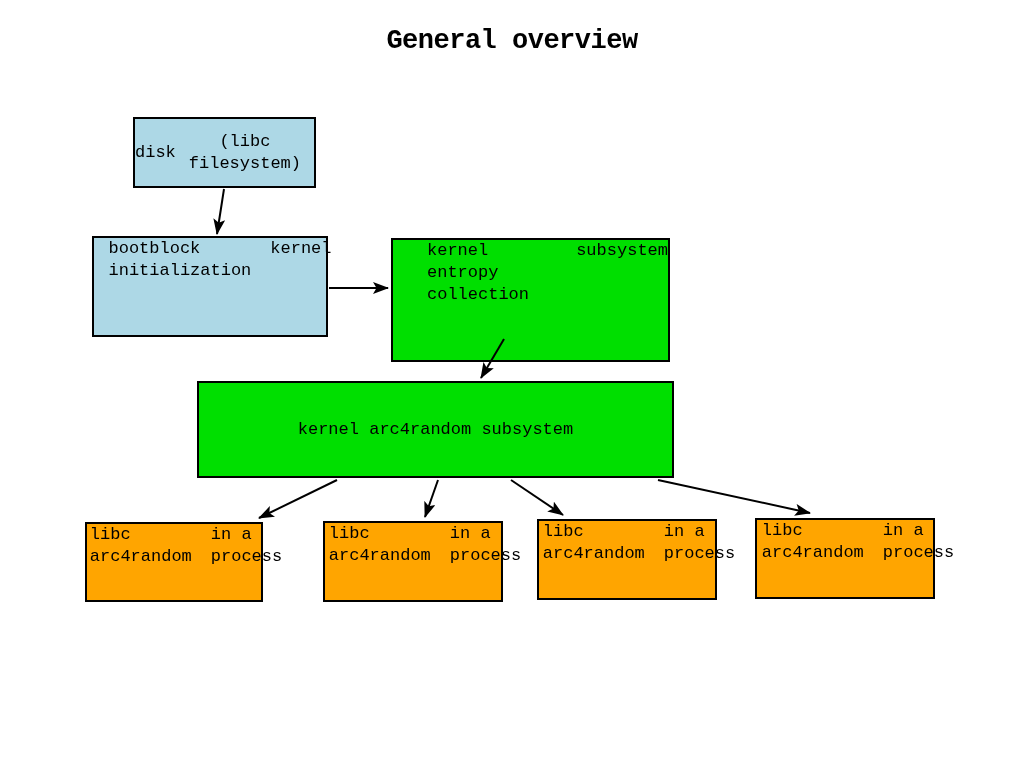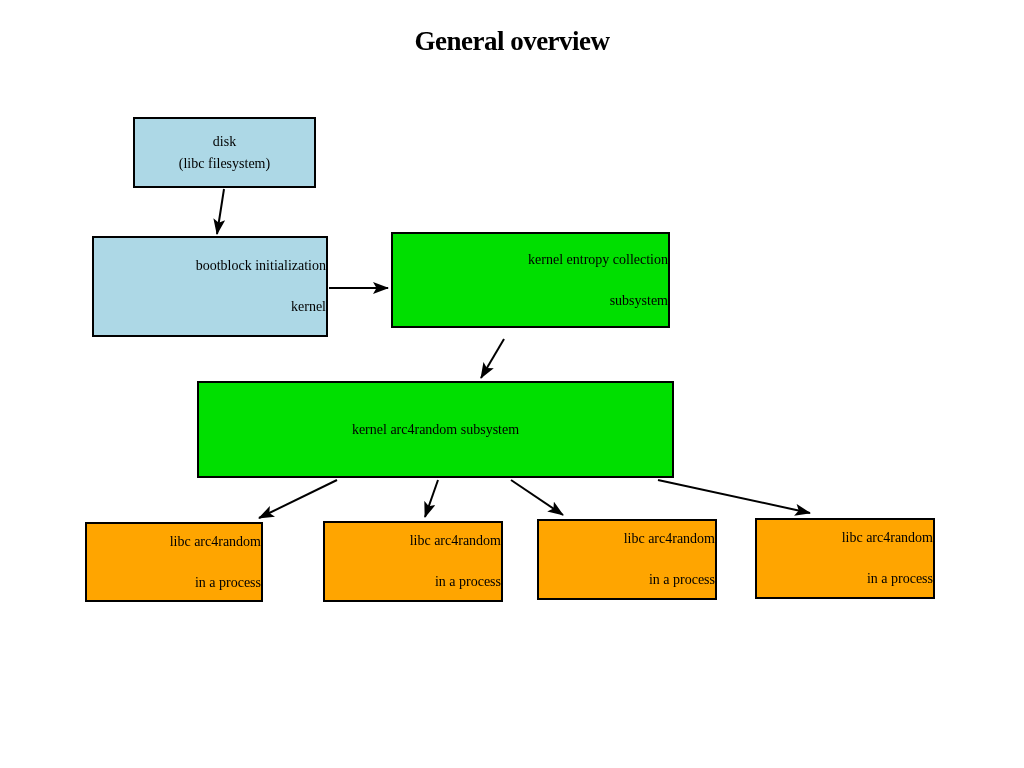--- a/index.html
+++ b/index.html
@@ -5,54 +5,54 @@
   html, body {
     margin: 0;
     padding: 0;
     background: #ffffff;
   }
   #canvas {
     position: relative;
     width: 1024px;
     height: 768px;
     background: var(--background, #ffffff);
-    font-family: Liberation Serif, serif;
+    font-family: Liberation Mono, monospace;
     color: #000000;
     overflow: hidden;
   }
   .title {
     position: absolute;
     top: 26px;
     left: 0;
     width: 1024px;
     text-align: center;
     font-size: 27px;
     font-weight: bold;
     letter-spacing: -0.5px;
   }
   .node {
     position: absolute;
     border: 2px solid var(--border, #000000);
     box-sizing: border-box;
     display: flex;
-    flex-direction: column;
+    flex-direction: row;
     justify-content: center;
-    font-size: 14px;
+    font-size: 17px;
     line-height: 22px;
   }
   .node.centered { align-items: center; text-align: center; }
-  .node.leftpad  { align-items: flex-end; text-align: left; gap: 19px; }
+  .node.leftpad  { align-items: flex-start; text-align: left; gap: 19px; }
 
   .fill-blue   { background: var(--disk_fill, #ADD8E6); }
   .fill-green  { background: var(--kernel_fill, #00DF00); }
   .fill-orange { background: var(--libc_fill, #FFA500); }
 
   #node-disk      { left: 133px; top: 117px; width: 183px; height: 71px; }
   #node-bootblock { left:  92px; top: 236px; width: 236px; height: 101px; padding-left: 20px; }
-  #node-entropy   { left: 391px; top: 232px; width: 279px; height: 96px; padding-left: 16px; }
+  #node-entropy   { left: 391px; top: 238px; width: 279px; height: 124px; padding-left: 34px; }
   #node-subsystem { left: 197px; top: 381px; width: 477px; height: 97px; }
   #node-libc1     { left:  85px; top: 522px; width: 178px; height: 80px; padding-left: 24px; }
   #node-libc2     { left: 323px; top: 521px; width: 180px; height: 81px; padding-left: 24px; }
   #node-libc3     { left: 537px; top: 519px; width: 180px; height: 81px; padding-left: 24px; }
   #node-libc4     { left: 755px; top: 518px; width: 180px; height: 81px; padding-left: 26px; }
 
   #arrow-layer {
     position: absolute;
     left: 0; top: 0;
     width: 1024px;

